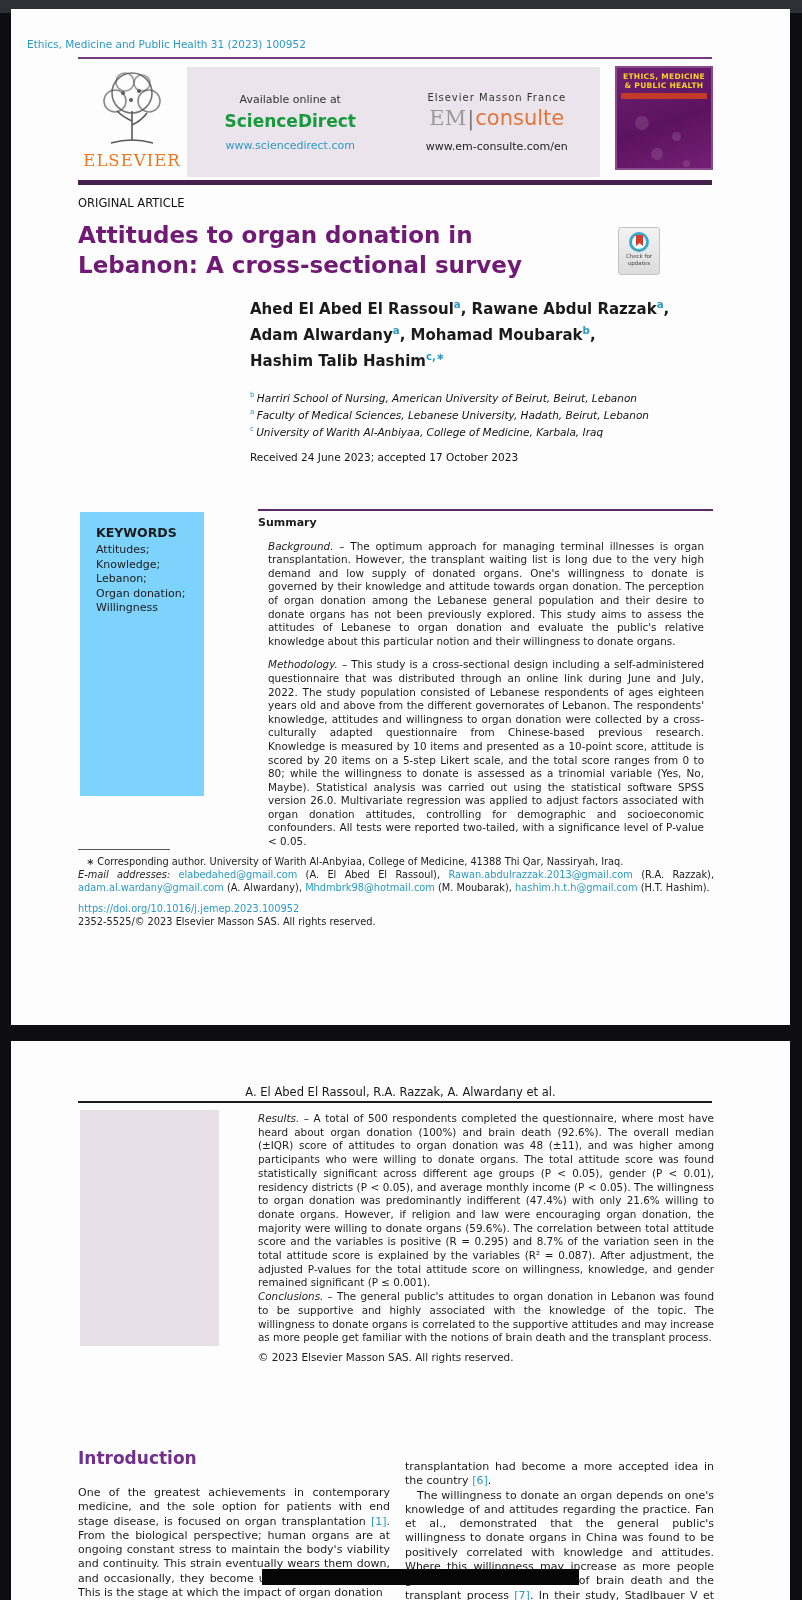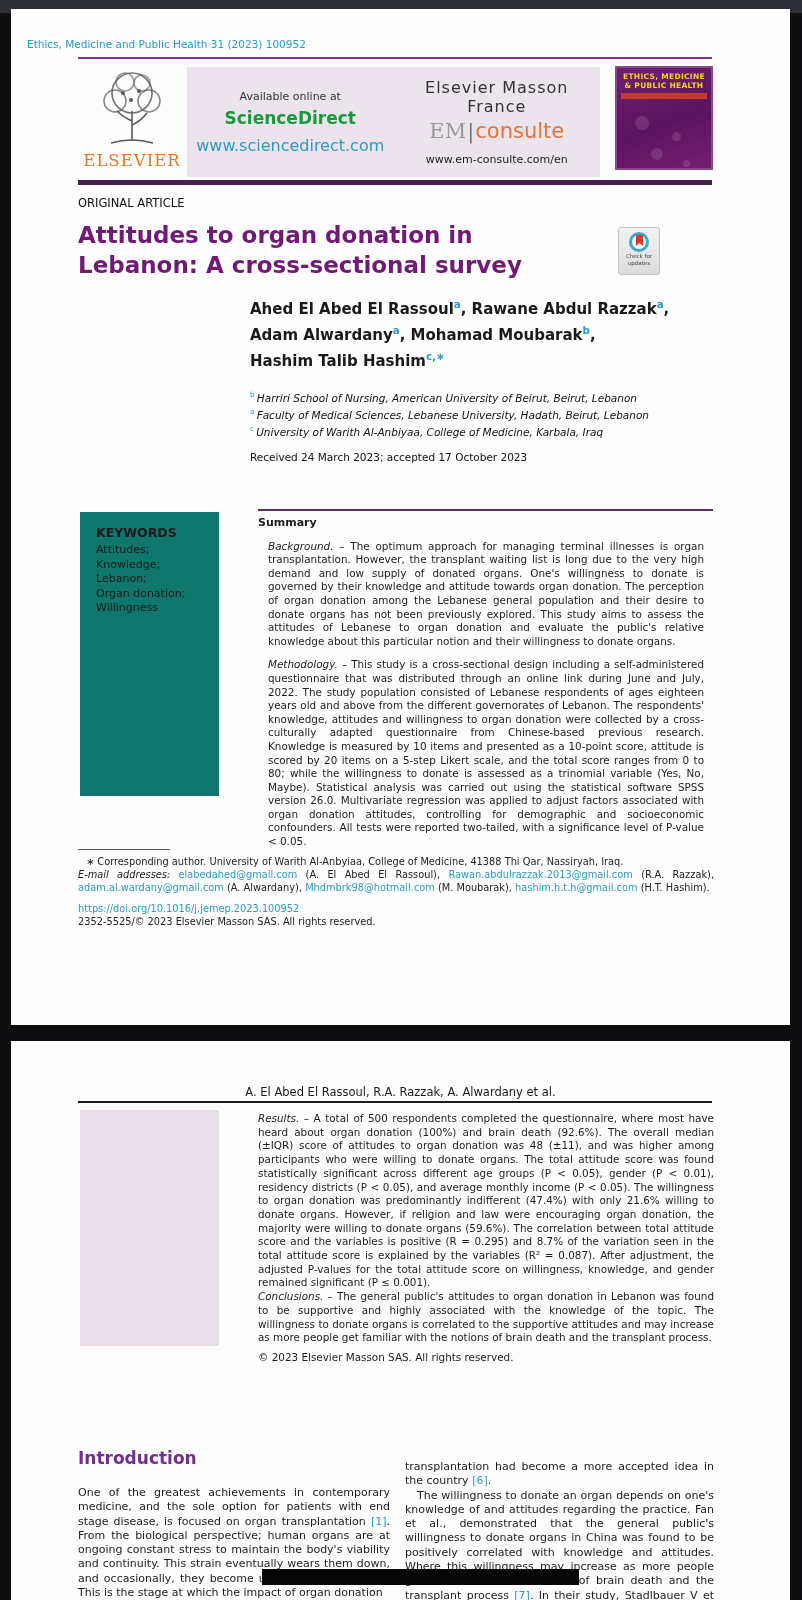--- a/index.html
+++ b/index.html
@@ -18,22 +18,22 @@
   
   .citation{top:29px;left:0;width:100%;text-align:left;font-size:10.5px;color:#2b9ac4;margin-left:16px;}
   .rule-top{left:67px;top:48px;width:634px;height:2px;background:#76397f;}
   .logo{left:69px;top:58px;width:104px;height:110px;text-align:center;}
   .logo-tree{display:block;margin:0 auto;}
   .logo-word{font-family:"DejaVu Serif","Liberation Serif",serif;font-size:16.5px;color:#e87722;letter-spacing:1px;margin-top:-2px;}
   .banner{left:176px;top:58px;width:413px;height:110px;background:#ece4ec;display:flex;align-items:center;}
   .banner-half{flex:1;text-align:center;}
   .bn-small{font-size:11px;color:#333;}
   .bn-sd{font-size:17px;font-weight:bold;color:#169a3c;margin:5px 0 3px;}
-  .bn-sdurl{font-size:16px;color:#2b9ac4;margin-top:8px;}
-  .bn-emf{font-size:16px;color:#333;letter-spacing:1px;}
+  .bn-sdurl{font-size:11px;color:#2b9ac4;margin-top:8px;}
+  .bn-emf{font-size:10px;color:#333;letter-spacing:1px;}
   .bn-em{font-family:"DejaVu Serif","Liberation Serif",serif;font-size:21px;color:#999;margin:3px 0 10px;}
   .bn-embar{color:#777;font-weight:normal;padding:0 1px;}
   .bn-consulte{color:#e0763a;font-family:"DejaVu Sans","Liberation Sans",sans-serif;}
   .bn-emurl{font-size:11px;color:#222;}
   .cover{left:604px;top:57px;width:98px;height:104px;background:linear-gradient(160deg,#6d2070 0%,#5c135f 55%,#741f72 100%);border:2px solid #8a4b8d;box-sizing:border-box;overflow:hidden;}
   .cover-title{margin-top:5px;text-align:center;font-size:7.5px;font-weight:bold;color:#f5d327;line-height:8.5px;letter-spacing:0.3px;}
   .cover-strip{margin:3px 4px 0;height:6px;background:#c43a2a;}
   .cover-dot{position:absolute;border-radius:50%;background:rgba(255,255,255,0.12);}
   .rule-thick{left:67px;top:171px;width:634px;height:5px;background:#46214e;}
 
@@ -42,21 +42,21 @@
   .check-badge{left:607px;top:218px;width:40px;height:46px;background:linear-gradient(#f3f3f3,#dcdcdc);border:1px solid #c3c3c3;border-radius:3px;text-align:center;cursor:pointer;}
   .cb-circle{margin:4px auto 1px;width:20px;height:20px;border-radius:50%;background:#fff;border:3px solid #3ba8c9;box-sizing:border-box;position:relative;}
   .cb-ribbon{position:absolute;left:4px;top:0px;width:7px;height:11px;background:#d93a2b;clip-path:polygon(0 0,100% 0,100% 100%,50% 72%,0 100%);}
   .cb-text{font-size:5.5px;line-height:6.5px;color:#444;}
 
   .authors{left:239px;top:285px;font-size:15px;font-weight:bold;line-height:21px;color:#1a1a1a;}
   .affils{left:239px;top:379px;font-size:10.5px;line-height:13.5px;color:#111;}
   .received{left:239px;top:442px;font-size:10.5px;color:#111;}
 
   .sum-rule{left:247px;top:500px;width:455px;height:2px;background:#5a2a63;}
-  .kw-box{left:69px;top:503px;width:139px;height:284px;background:#0f766e;padding:13px 8px 0 16px;box-sizing:border-box;}
+  .kw-box{left:69px;top:503px;width:124px;height:284px;background:#7dd3fc;padding:13px 8px 0 16px;box-sizing:border-box;}
   .kw-head{font-size:12.5px;font-weight:bold;color:#1a1a1a;margin-bottom:3px;}
   .kw-item{font-size:11px;line-height:14.5px;color:#1a1a1a;}
   .summary{left:247px;top:507px;width:456px;font-size:10.4px;line-height:13.6px;text-align:justify;color:#1c1c1c;}
   .summary .sm-head{font-size:11px;font-weight:bold;margin:0 0 2px;}
   .summary p{margin:10px;}
   .seg-it,.it{font-style:italic;}
   .seg-link{color:#2b9ac4;}
   .seg-sup{color:#2b9ac4;vertical-align:super;font-size:68%;font-weight:bold;}
   .affils .seg-sup{font-weight:normal;}
   .affils .seg-it{font-style:italic;}
@@ -157,21 +157,21 @@
     <div><span class="seg-n">Adam Alwardany</span><span class="seg-sup">a</span><span class="seg-n">, Mohamad Moubarak</span><span class="seg-sup">b</span><span class="seg-n">,</span></div>
     <div><span class="seg-n">Hashim Talib Hashim</span><span class="seg-sup">c,∗</span></div>
   </div>
 
   <div class="abs affils">
     <div><span class="seg-sup">b </span><span class="seg-it">Harriri School of Nursing, American University of Beirut, Beirut, Lebanon</span></div>
     <div><span class="seg-sup">a </span><span class="seg-it">Faculty of Medical Sciences, Lebanese University, Hadath, Beirut, Lebanon</span></div>
     <div><span class="seg-sup">c </span><span class="seg-it">University of Warith Al-Anbiyaa, College of Medicine, Karbala, Iraq</span></div>
   </div>
 
-  <div class="abs received">Received 24 March 2023; accepted 17 October 2023</div>
+  <div class="abs received">Received 24 June 2023; accepted 17 October 2023</div>
 
   <div class="abs sum-rule"></div>
 
   <div class="abs kw-box">
     <div class="kw-head">KEYWORDS</div>
     <div class="kw-item">Attitudes;</div>
     <div class="kw-item">Knowledge;</div>
     <div class="kw-item">Lebanon;</div>
     <div class="kw-item">Organ donation;</div>
     <div class="kw-item">Willingness</div>

